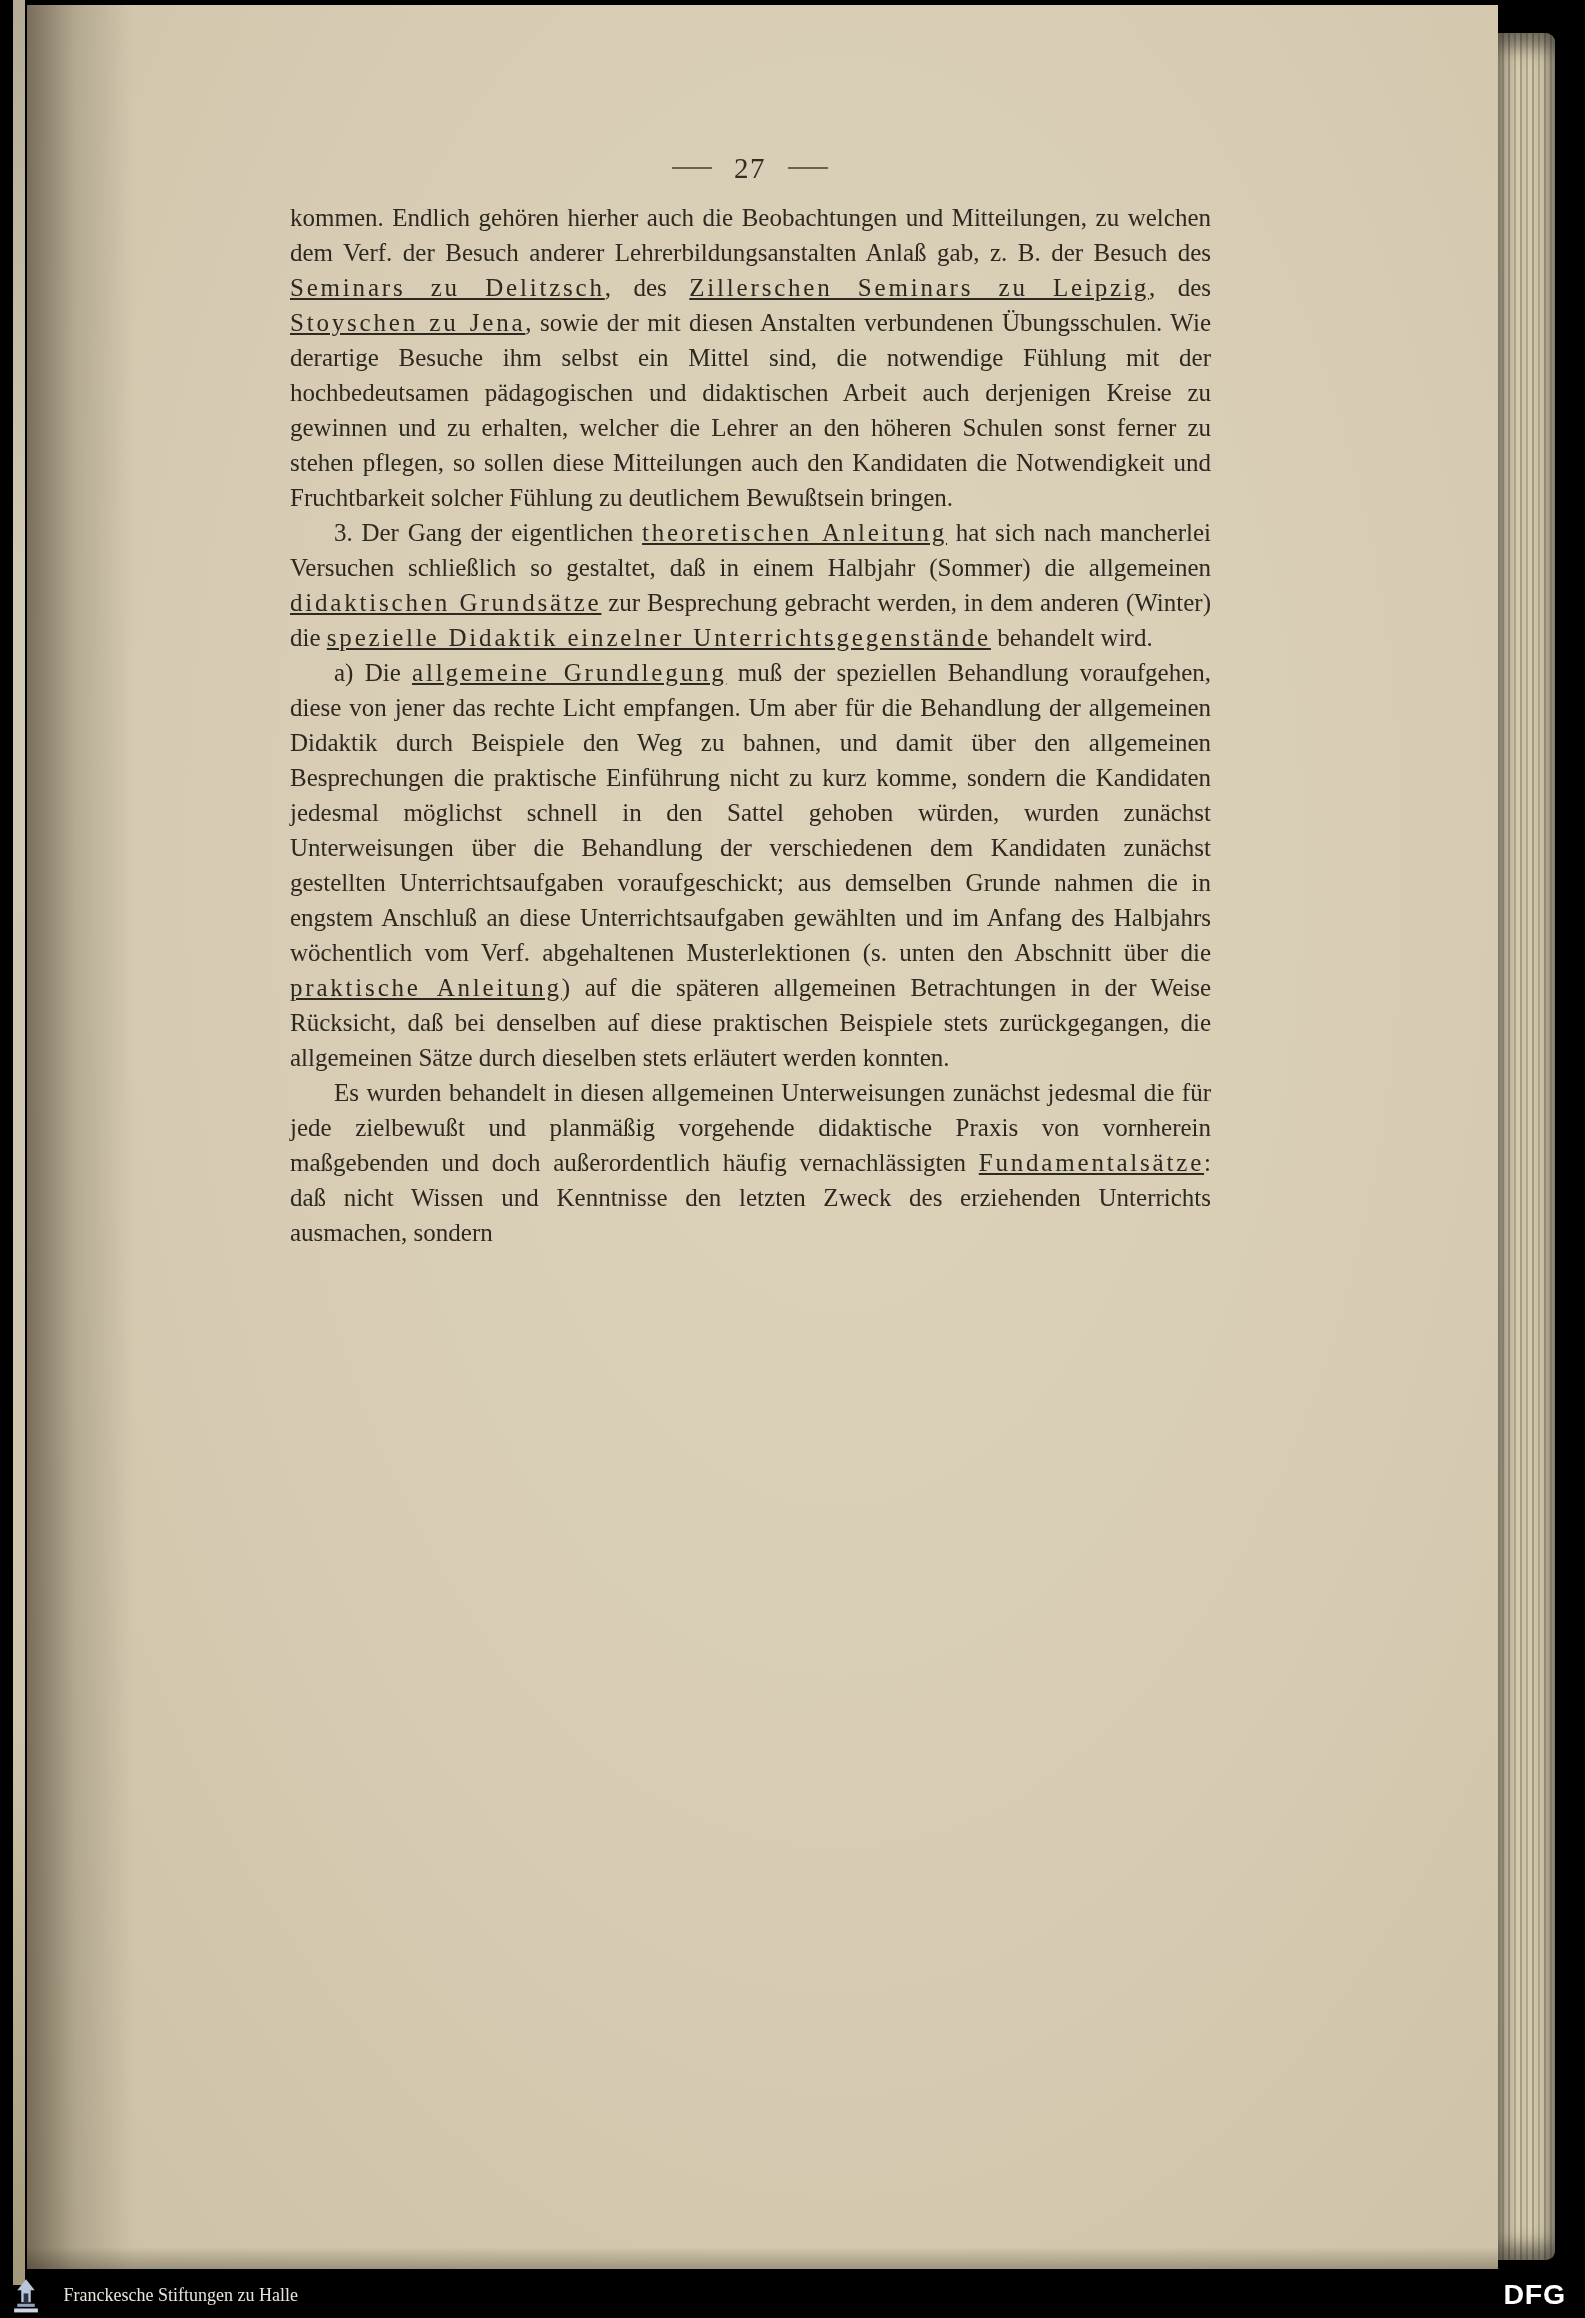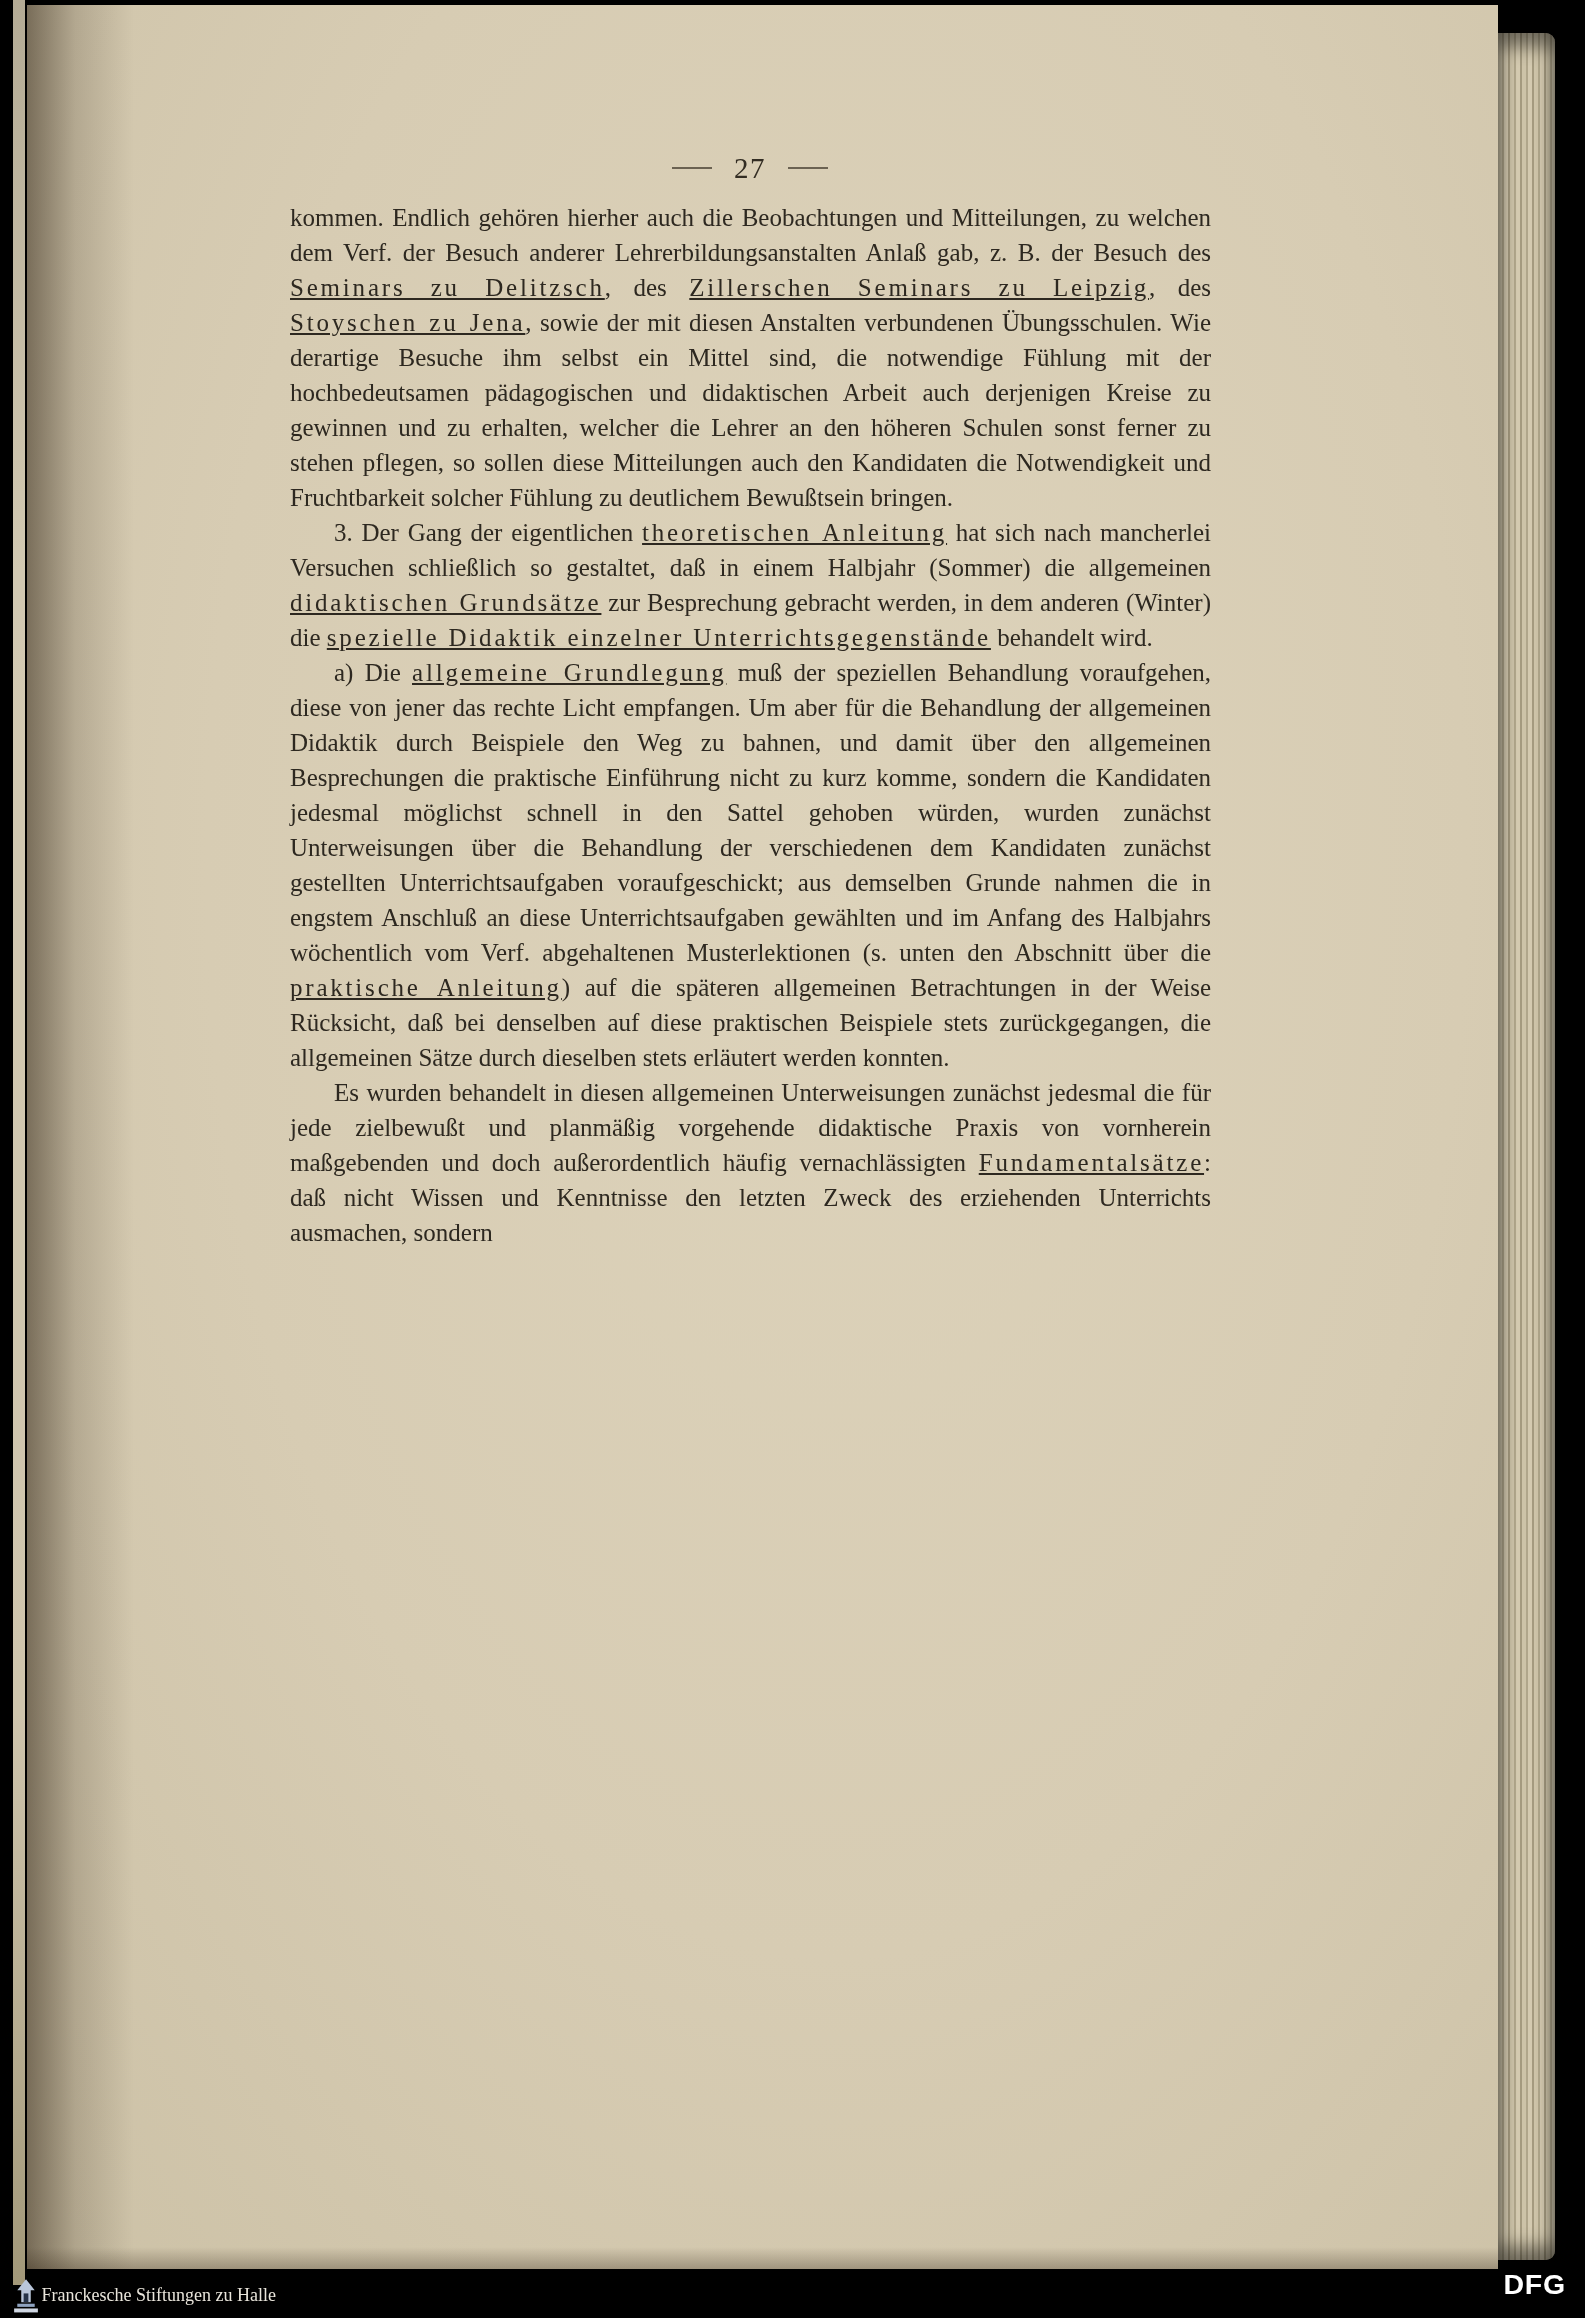--- a/index.html
+++ b/index.html
@@ -107,30 +107,30 @@
   .text-body p.indent { text-indent: 44px; }
   .sp { letter-spacing: 2.8px; text-decoration: underline; }  
 
   
   .footer-left {
     position: absolute;
     left: 9.5px;
     bottom: 4.8px;
     display: flex;
     align-items: center;
-    gap: 0;
+    gap: 22px;
   }
   .archive-label {
     color: #e9e5db;
     font-size: 18px;
   }
   .dfg {
     position: absolute;
     right: 19px;
-    bottom: 18px;
+    bottom: 8px;
     color: #ffffff;
     font-family: "Liberation Sans", sans-serif;
     font-weight: 700;
     font-size: 28.5px;
     letter-spacing: 0.8px;
   }
 </style>
 </head>
 <body>
 

